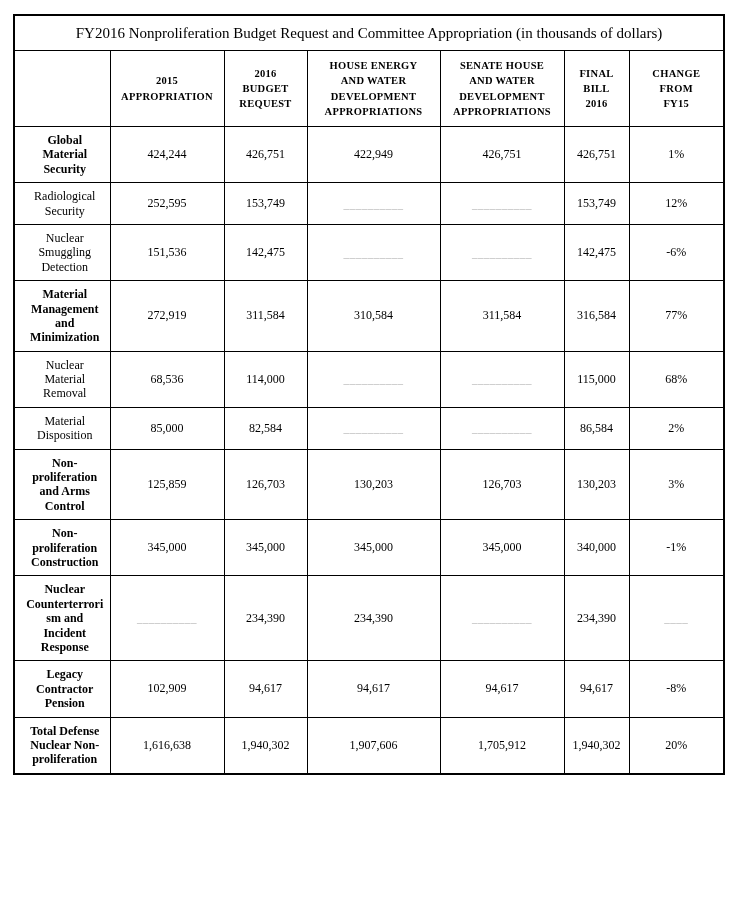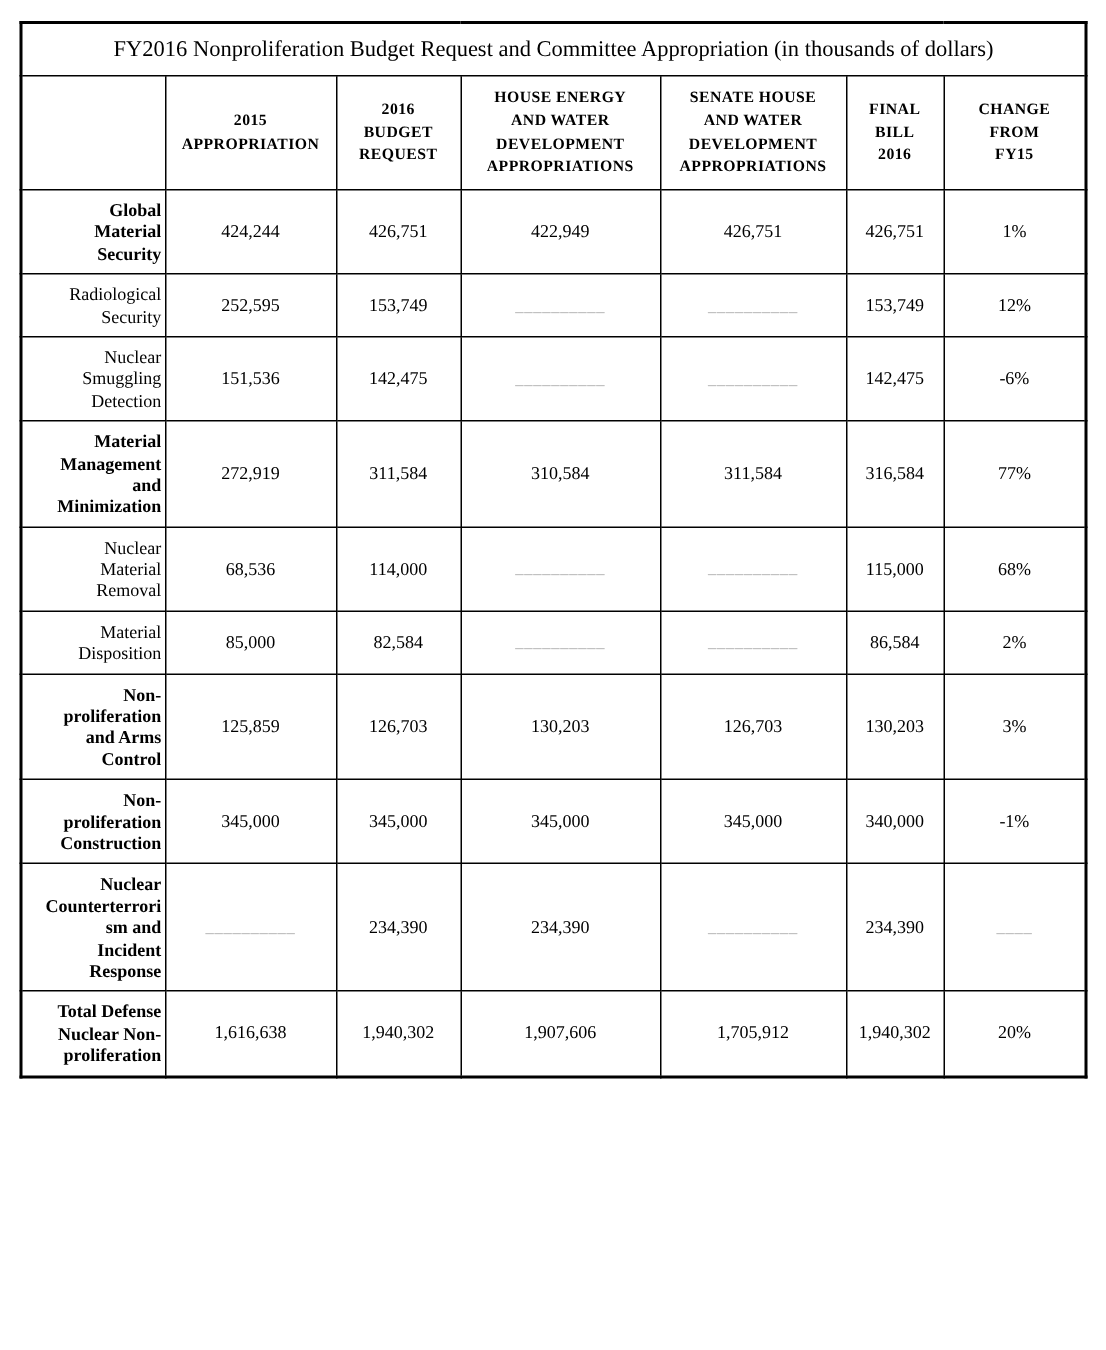--- a/index.html
+++ b/index.html
@@ -39,21 +39,21 @@
     text-align: center;
     vertical-align: middle;
     white-space: pre-line;
     line-height: 1.45;
     letter-spacing: 0.3px;
     padding: 6px 2px;
     height: 63px;
   }
   td.label {
     font-size: 12px;
-    text-align: right;
+    text-align: center;
     vertical-align: middle;
     white-space: pre-line;
     line-height: 1.2;
     padding: 6px 2px 6px 7px;
     overflow-wrap: break-word;
     font-weight: normal;
   }
   td.label.bold {
     font-weight: bold;
   }
@@ -209,20 +209,31 @@
 Incident
 Response</td>
           <td class="num dash">__________</td>
           <td class="num">234,390</td>
           <td class="num">234,390</td>
           <td class="num dash">__________</td>
           <td class="num">234,390</td>
           <td class="num dash">____</td>
         </tr>
         <tr>
+          <td class="label bold">Legacy
+Contractor
+Pension</td>
+          <td class="num">102,909</td>
+          <td class="num">94,617</td>
+          <td class="num">94,617</td>
+          <td class="num">94,617</td>
+          <td class="num">94,617</td>
+          <td class="num">-8%</td>
+        </tr>
+        <tr>
           <td class="label bold">Total Defense
 Nuclear Non-
 proliferation</td>
           <td class="num">1,616,638</td>
           <td class="num">1,940,302</td>
           <td class="num">1,907,606</td>
           <td class="num">1,705,912</td>
           <td class="num">1,940,302</td>
           <td class="num">20%</td>
         </tr>

